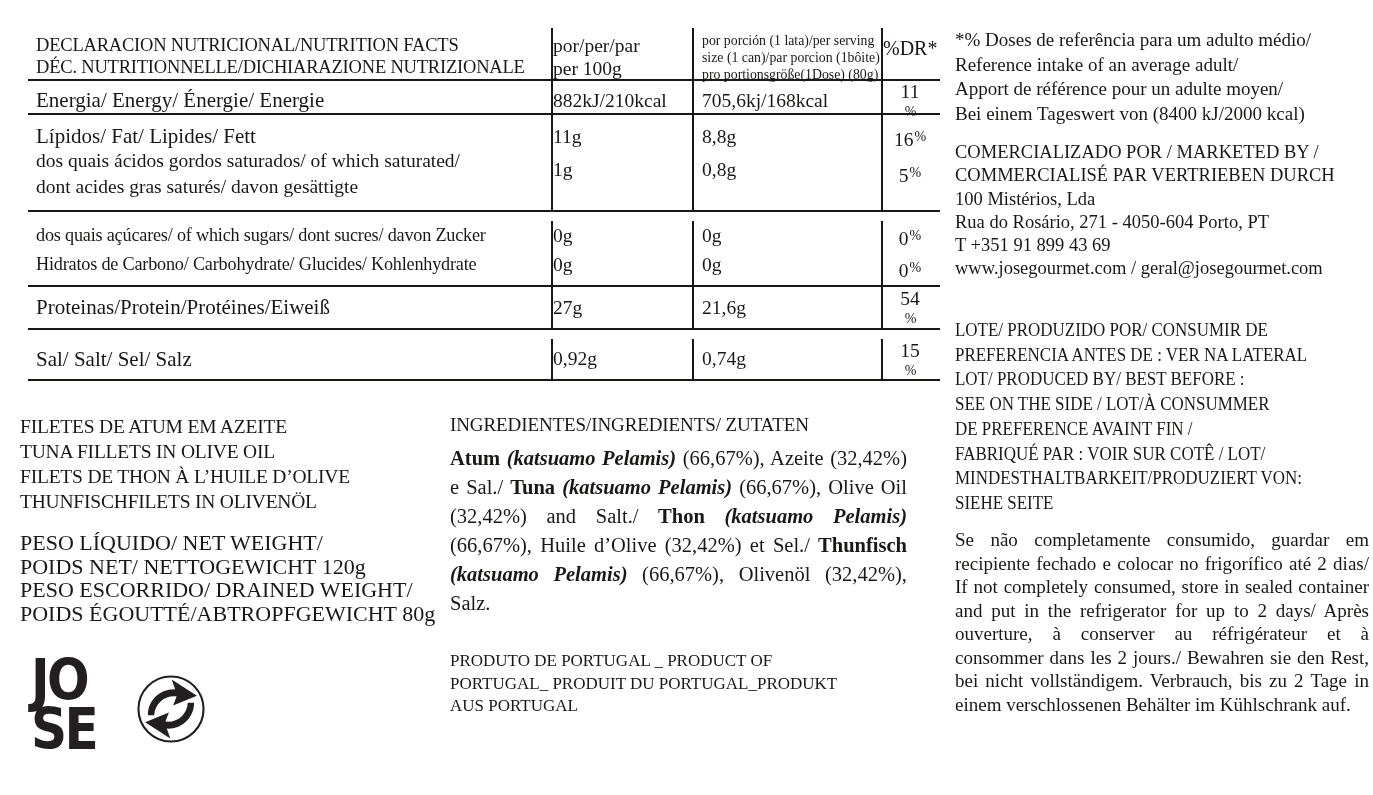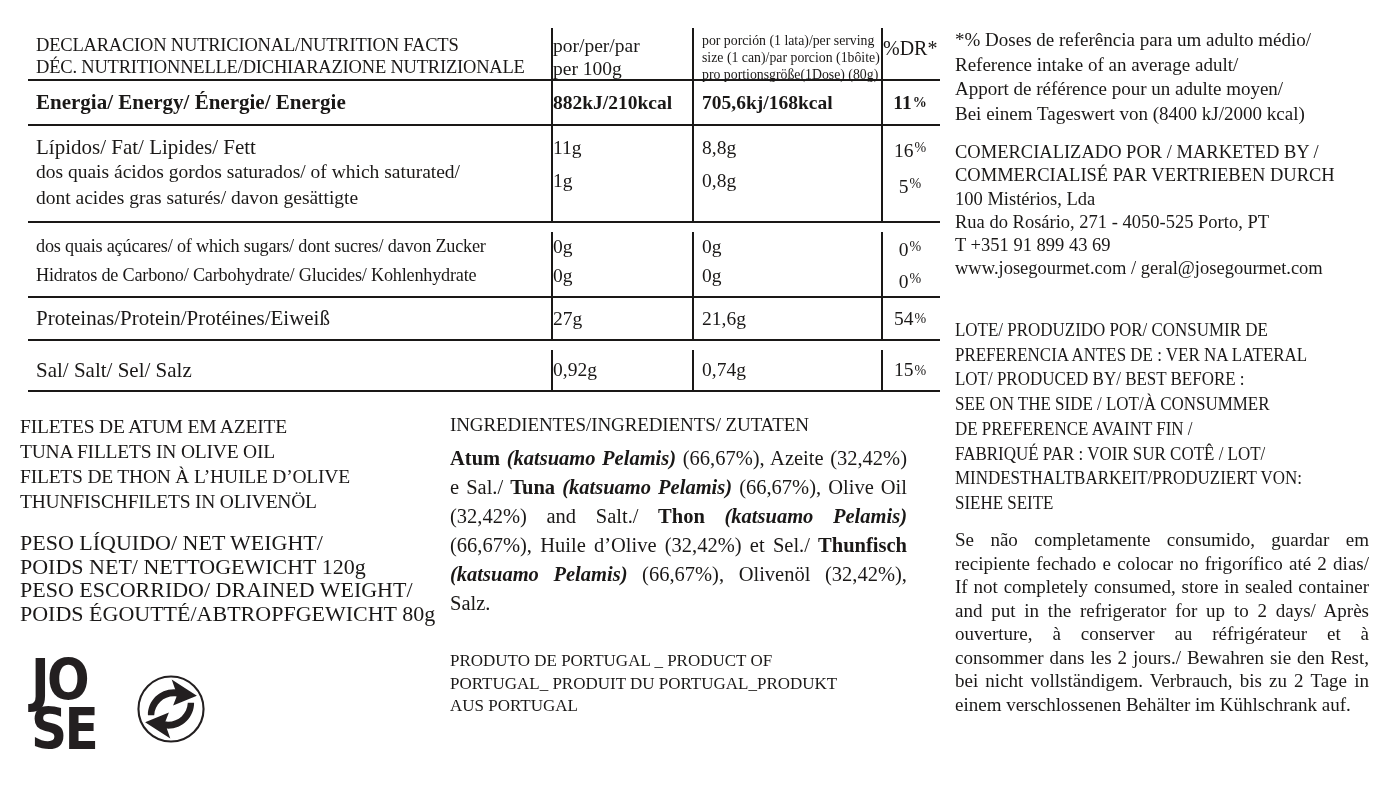--- a/index.html
+++ b/index.html
@@ -12,38 +12,38 @@
   .ntable{position:absolute;left:28px;top:28px;width:912px;}
   .band{display:grid;grid-template-columns:523px 141px 189px 1fr;
         border-bottom:2px solid #1a1817;box-sizing:border-box;}
   .c{box-sizing:border-box;min-width:0;}
   .c2,.c3,.c4{border-left:2px solid #1a1817;}
   .c1{padding-left:8px;}
   .c2{}
   .c3{padding-left:8px;}
   .c4{text-align:center;padding-right:3px;}
   .band.header{height:53px;}
-  .band.r-energy{height:45px;font-weight:bold;}
+  .band.r-energy{height:34px;}
   .band.r-fat{height:97px;}
   .band.r-carb{height:75px;}
   .band.r-protein{height:43px;}
   .band.r-salt{height:42px;margin-top:9px;}
   .vc{display:flex;align-items:center;}
   .vcc{display:flex;align-items:center;justify-content:center;}
   .ht{font-size:18.5px;line-height:22px;margin-top:0;letter-spacing:-0.2px;white-space:nowrap;}
   .hdr1{padding-top:6px;}
   .h2{font-size:19.5px;line-height:23px;}
   .hdr2{padding-top:6px;}
   .h3{font-size:13.8px;line-height:16.8px;white-space:nowrap;}
   .hdr3{padding-top:5px;}
   .hdr-dr{font-size:20px;padding-top:9px;}
   .lbl{font-size:21px;}
   .lbl-cond{font-size:18.2px;letter-spacing:-0.2px;white-space:nowrap;}
   .val{font-size:19.5px;}
-  .dr{font-size:19.5px;}
+  .dr{font-size:19.5px;flex-direction:column;}
   .l1{margin-top:10px;line-height:23px;}
   .sub{font-size:19.5px;line-height:26px;}
   .sub div{white-space:nowrap;}
   .v2{margin-top:10px;line-height:23px;}
   .g2{margin-top:9px;line-height:29px;}
   .pct-sign{font-size:0.72em;vertical-align:0.35em;margin-left:1px;}
   
   .titles{position:absolute;left:20px;top:414px;font-size:19.5px;line-height:25px;
           letter-spacing:-0.2px;white-space:nowrap;}
   .weights{position:absolute;left:20px;top:531px;font-size:22px;line-height:23.5px;white-space:nowrap;font-family:Liberation Serif, serif;}
@@ -201,21 +201,21 @@
   <div class="rblock b-ref">
       <div>*% Doses de referência para um adulto médio/</div>
       <div>Reference intake of an average adult/</div>
       <div>Apport de référence pour un adulte moyen/</div>
       <div>Bei einem Tageswert von (8400 kJ/2000 kcal)</div>
     </div>
   <div class="rblock b-dist">
       <div>COMERCIALIZADO POR  / MARKETED BY /</div>
       <div>COMMERCIALISÉ PAR VERTRIEBEN DURCH</div>
       <div>100 Mistérios, Lda</div>
-      <div>Rua do Rosário, 271 - 4050-525 Porto, PT</div>
+      <div>Rua do Rosário, 271 - 4050-604 Porto, PT</div>
       <div>T +351 91 899 43 69</div>
       <div>www.josegourmet.com / geral@josegourmet.com</div>
     </div>
   <div class="rblock b-lot">
       <div>LOTE/ PRODUZIDO POR/ CONSUMIR DE</div>
       <div>PREFERENCIA ANTES DE : VER NA LATERAL</div>
       <div>LOT/ PRODUCED BY/ BEST BEFORE :</div>
       <div>SEE ON THE SIDE /  LOT/À CONSUMMER</div>
       <div>DE PREFERENCE AVAINT FIN /</div>
       <div>FABRIQUÉ PAR : VOIR SUR COTÊ / LOT/</div>

